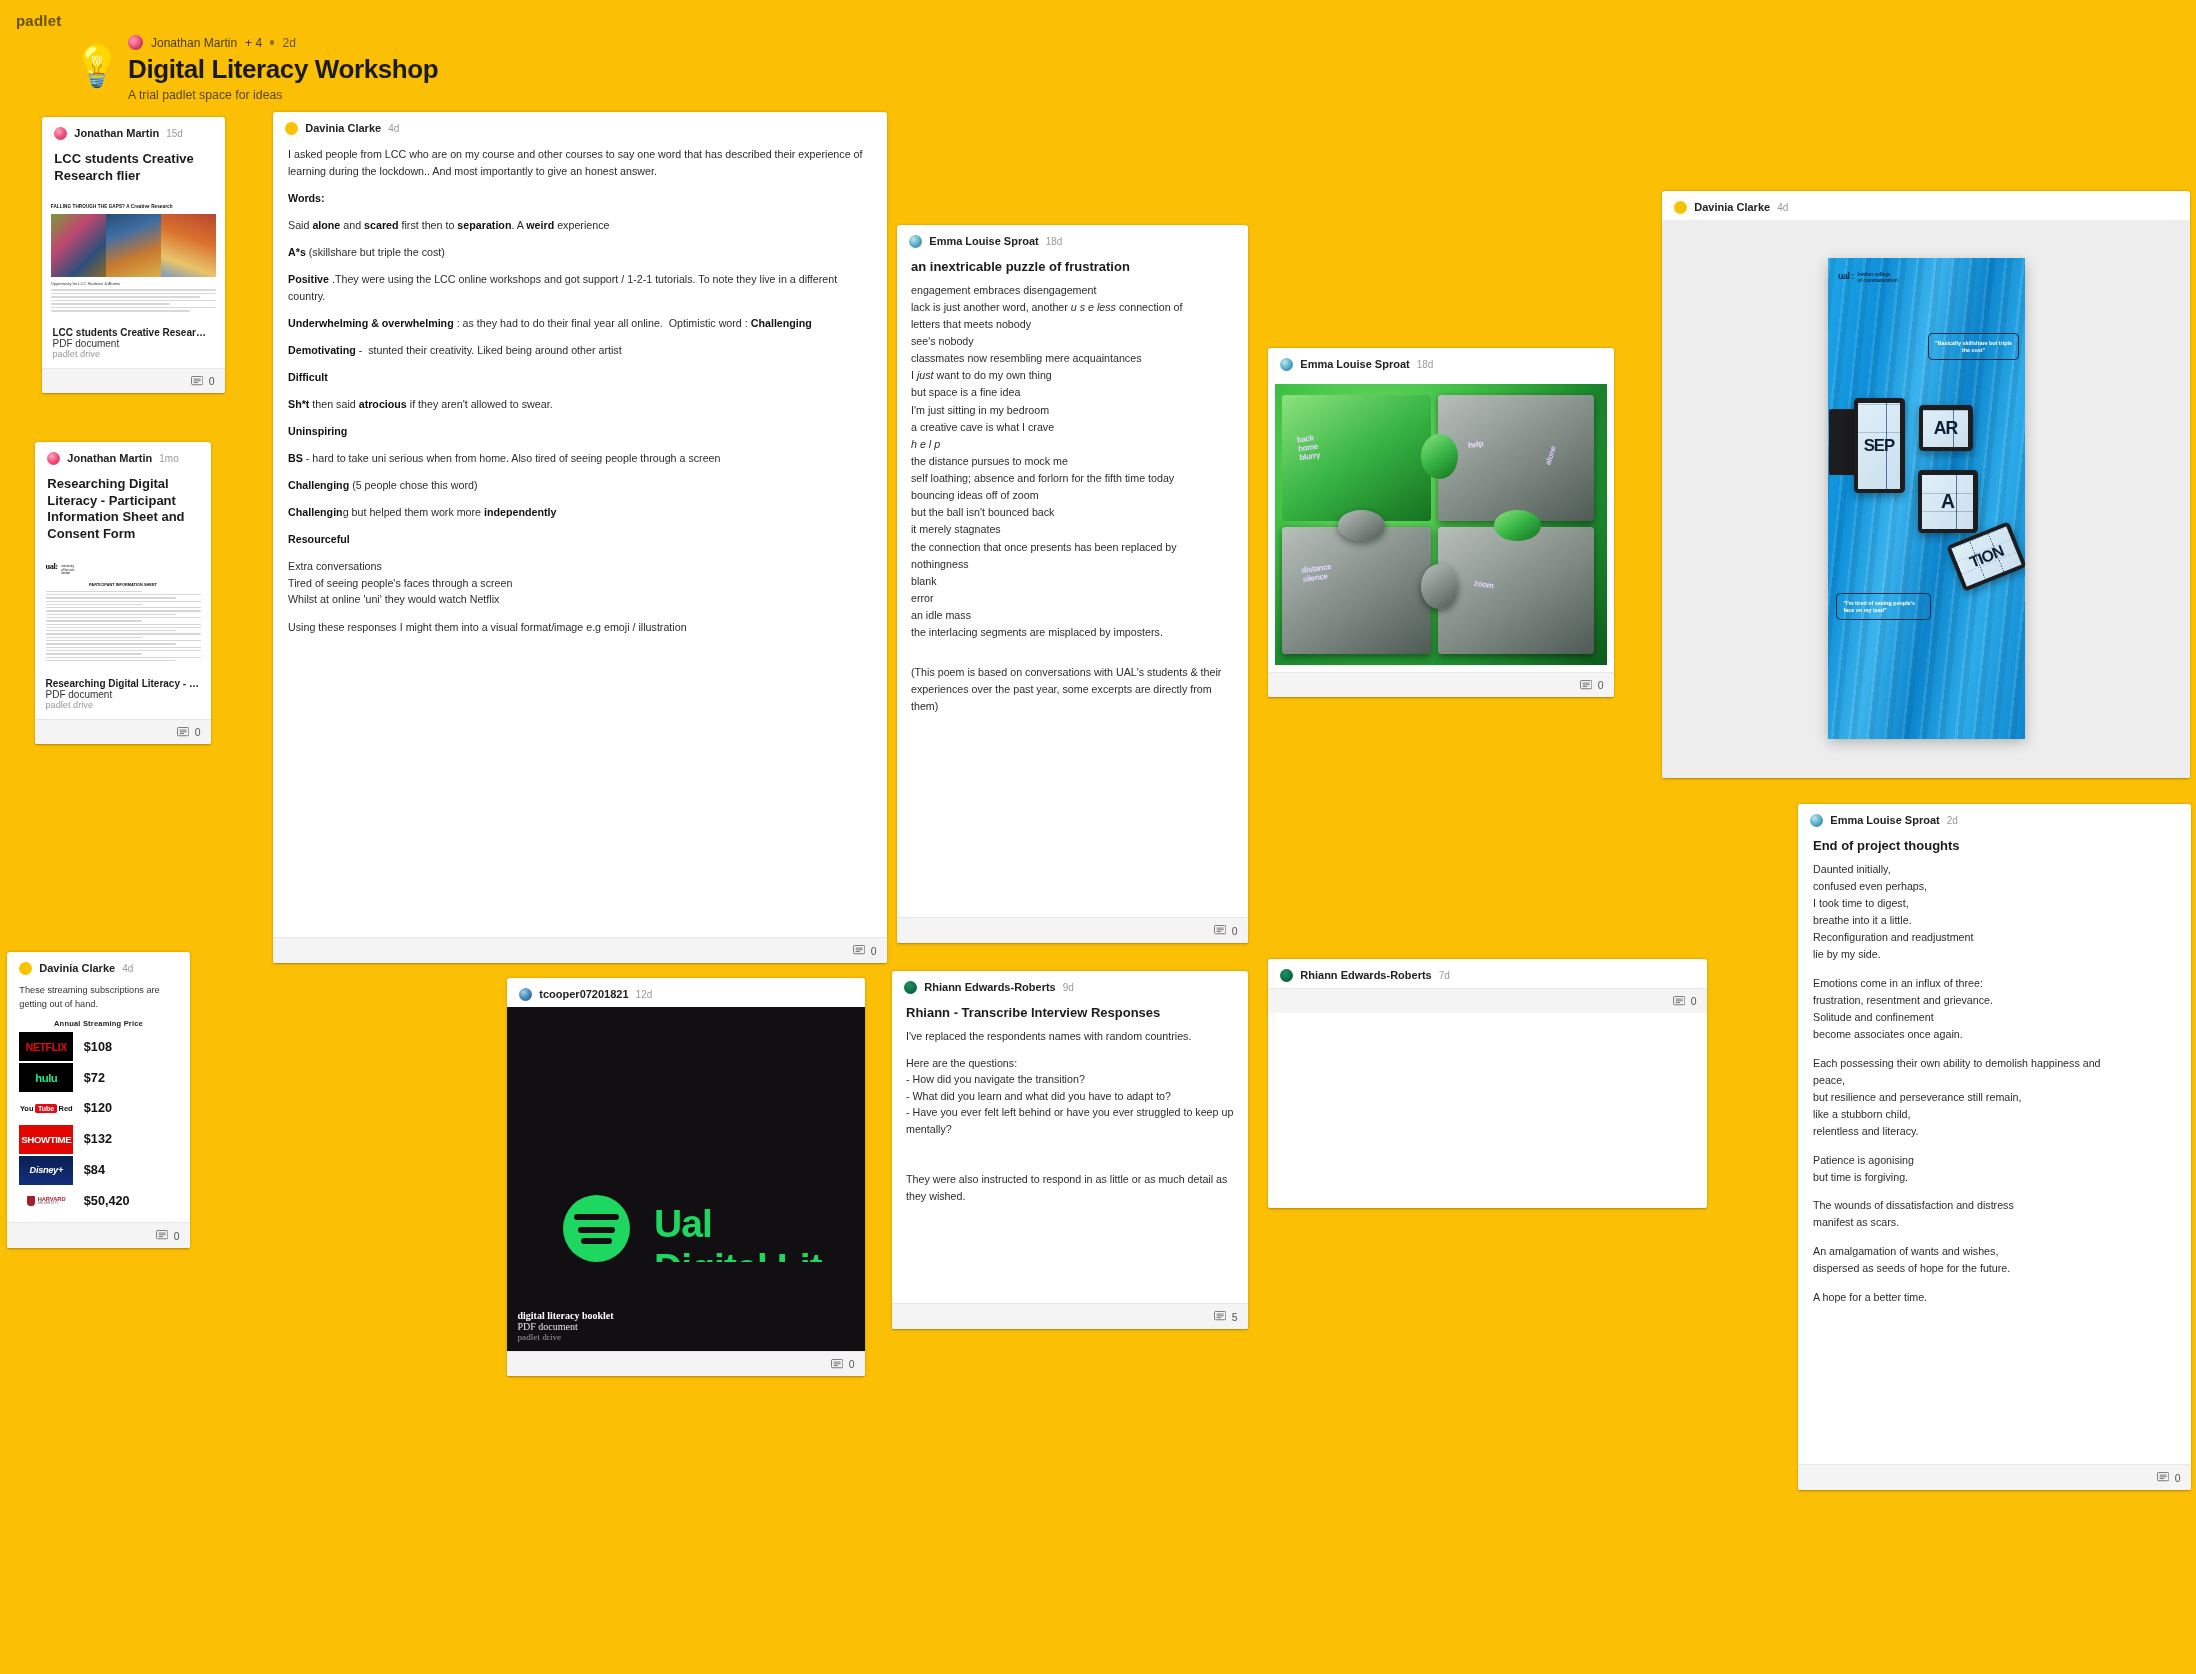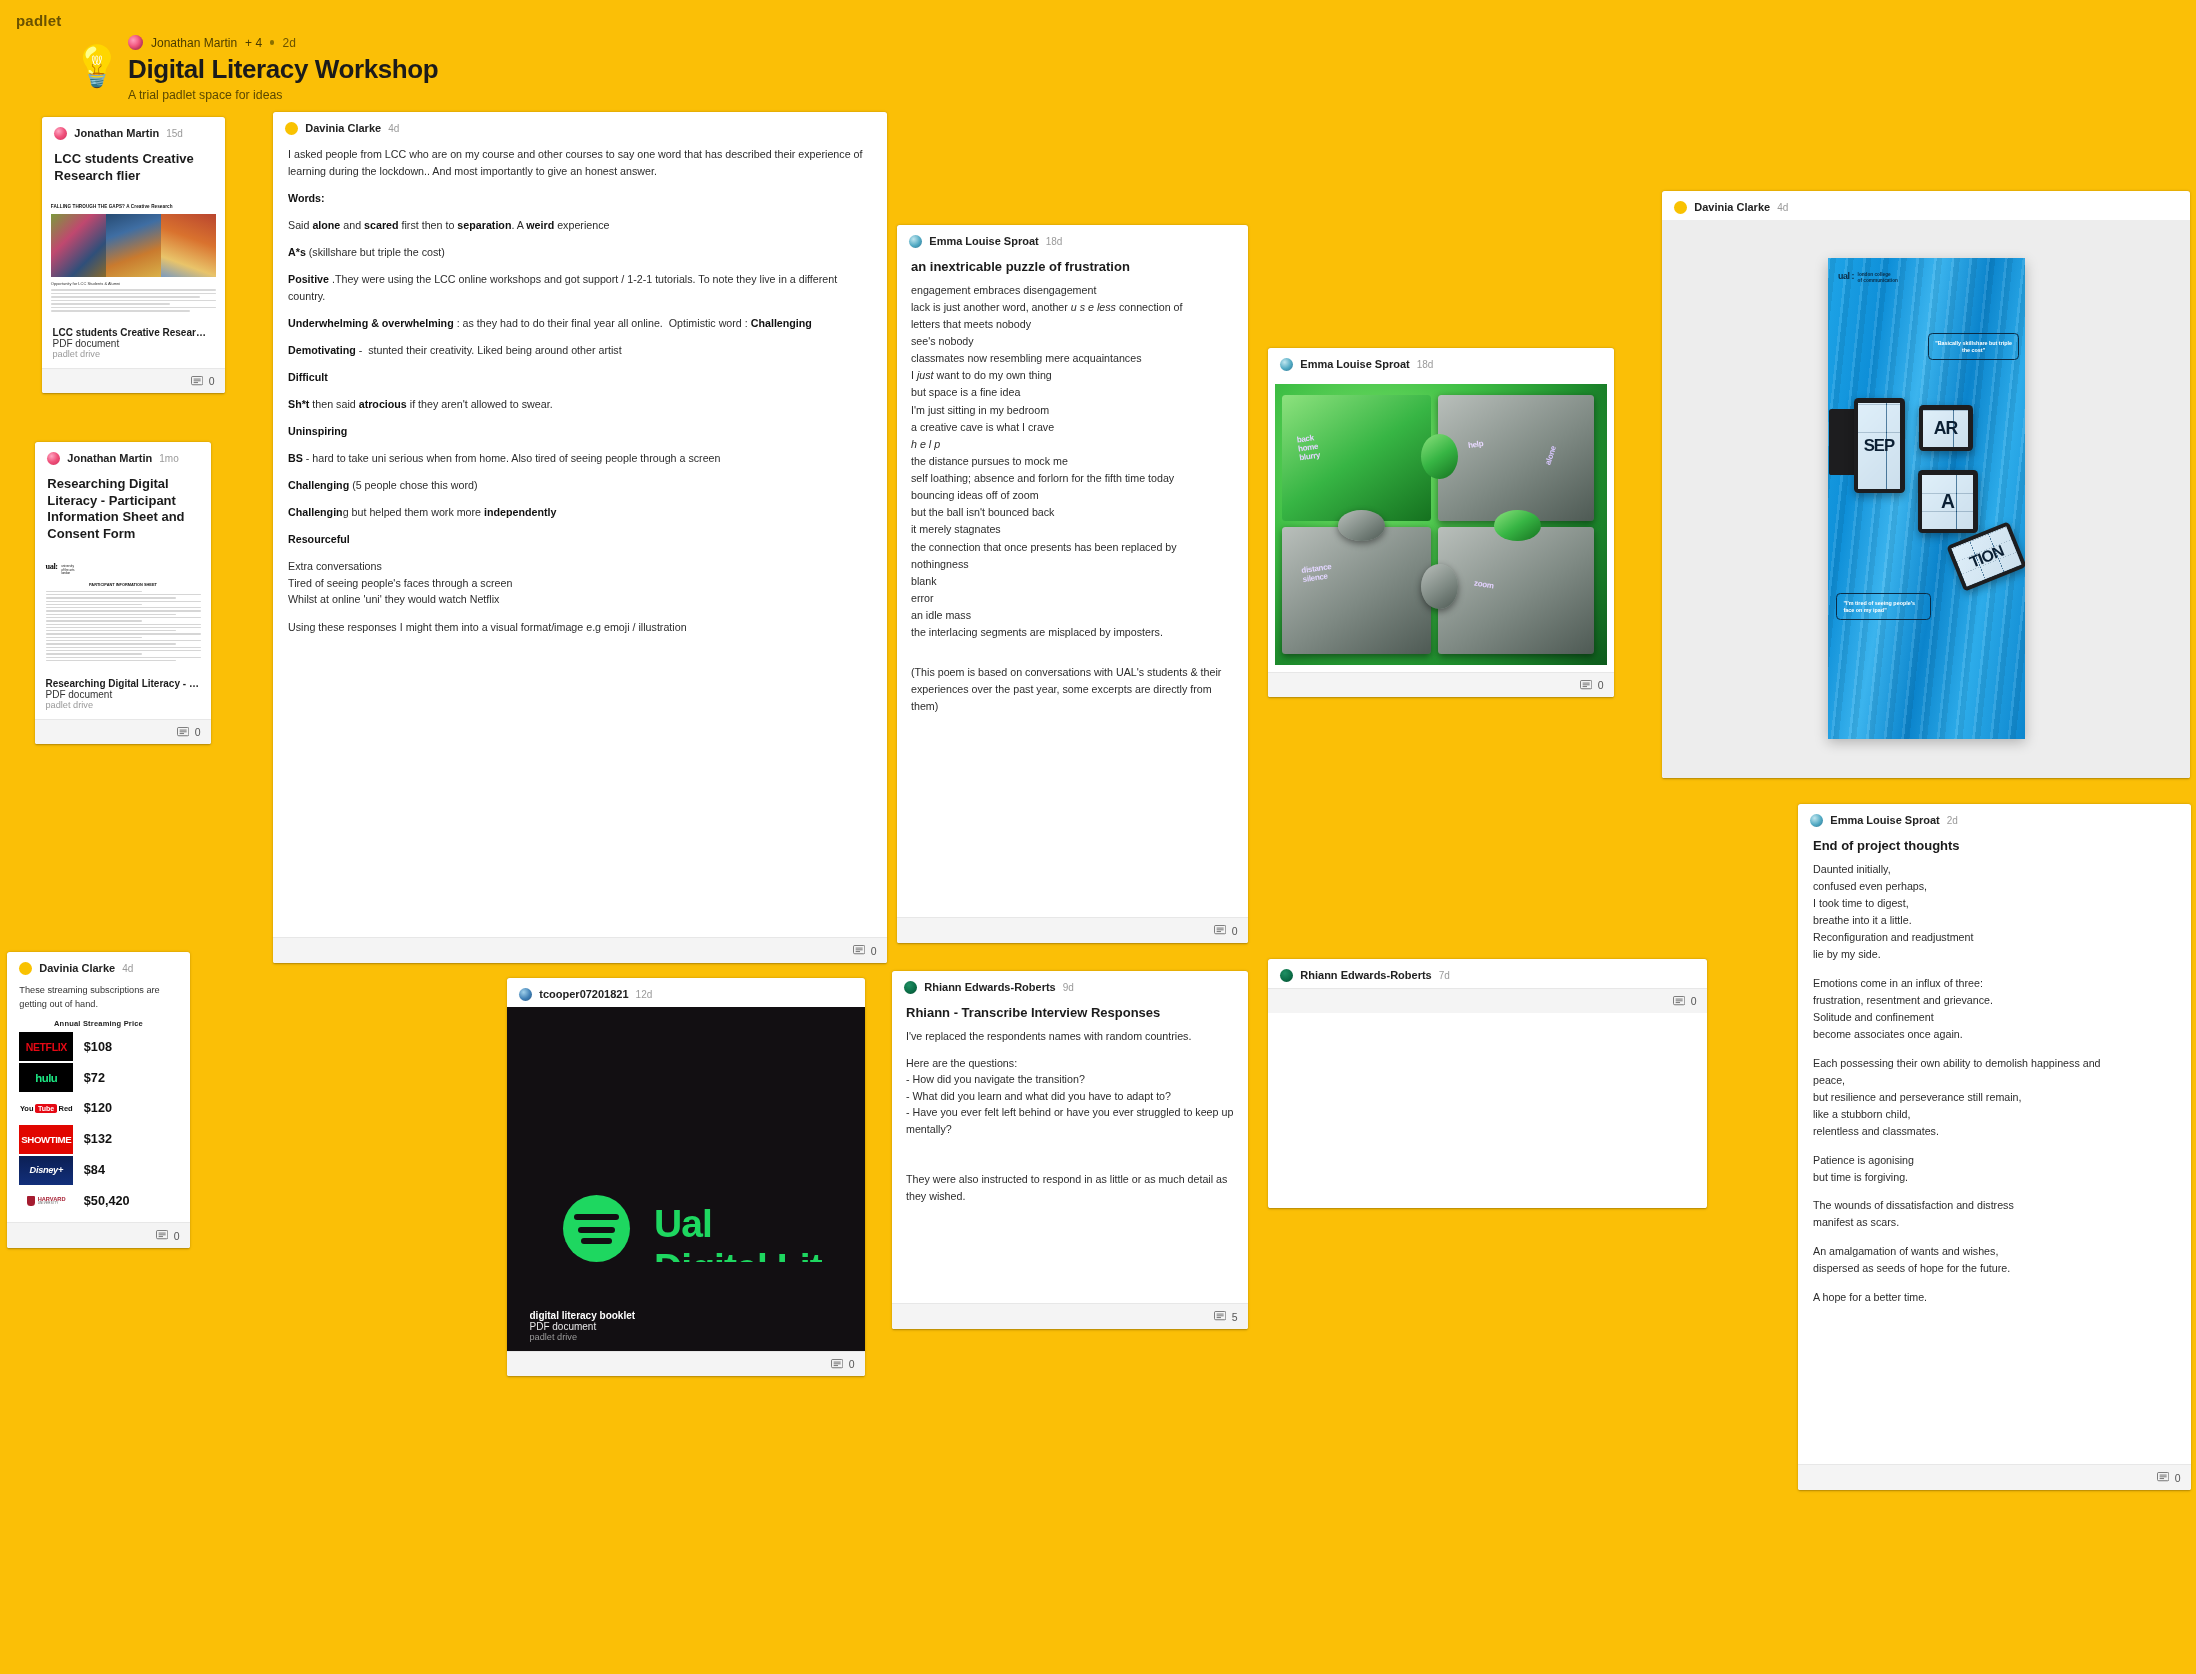--- a/index.html
+++ b/index.html
@@ -63,21 +63,21 @@
   .cmt-ic{width:12.3px;height:10.5px;position:relative;display:inline-block;}
   .cmt-ic svg{display:block;}
   .cmt-n{font-size:10.5px;color:#555;}
 
   
   .att-prev{background:#fff;position:relative;overflow:hidden;}
   .att-meta{padding:6.1px 10.5px 8.8px 10.5px;background:#fff;}
   .att-t{font-size:10px;font-weight:700;color:#1b1b1b;white-space:nowrap;overflow:hidden;text-overflow:ellipsis;}
   .att-s{font-size:10px;color:#333;}
   .att-d{font-size:9.2px;color:#9a9a9a;}
-  .att-meta-dark{position:absolute;left:12px;right:0;bottom:0;padding:7px 10.5px 8.8px 10.5px;}
+  .att-meta-dark{position:absolute;left:0;right:0;bottom:0;padding:7px 10.5px 8.8px 10.5px;font-family:Liberation Serif, serif;}
   .att-meta-dark .att-t{color:#fff;}
   .att-meta-dark .att-s{color:#e8e8e8;}
   .att-meta-dark .att-d{color:#9a9a9a;}
 
   
   .flier{padding:10.5px 8.8px 7px 8.8px;}
   .flier-h{font-size:4.6px;font-weight:700;color:#111;letter-spacing:0.1px;margin-bottom:4.4px;}
   .flier-img{height:63px;display:flex;}
   .flier-img span{flex:1;}
   .f1{background:linear-gradient(135deg,#7c9a3c 0%,#c0486f 35%,#2f4f7a 70%,#8a6a2a 100%);}
@@ -592,21 +592,21 @@
         <div class="gap"></div>
         <div>Emotions come in an influx of three:</div>
         <div>frustration, resentment and grievance.</div>
         <div>Solitude and confinement</div>
         <div>become associates once again.</div>
         <div class="gap"></div>
         <div>Each possessing their own ability to demolish happiness and</div>
         <div>peace,</div>
         <div>but resilience and perseverance still remain,</div>
         <div>like a stubborn child,</div>
-        <div>relentless and classmates.</div>
+        <div>relentless and literacy.</div>
         <div class="gap"></div>
         <div>Patience is agonising</div>
         <div>but time is forgiving.</div>
         <div class="gap"></div>
         <div>The wounds of dissatisfaction and distress</div>
         <div>manifest as scars.</div>
         <div class="gap"></div>
         <div>An amalgamation of wants and wishes,</div>
         <div>dispersed as seeds of hope for the future.</div>
         <div class="gap"></div>

